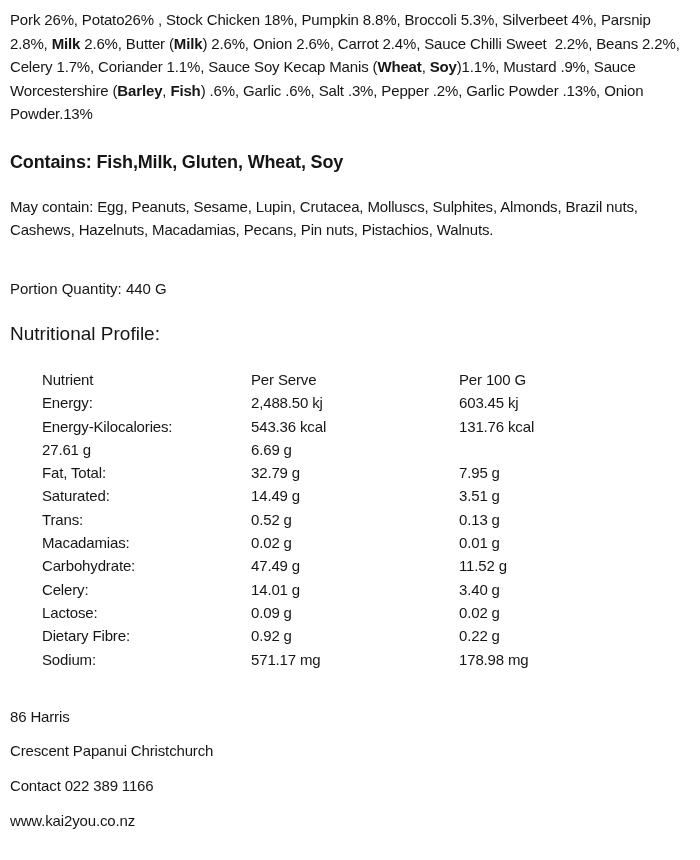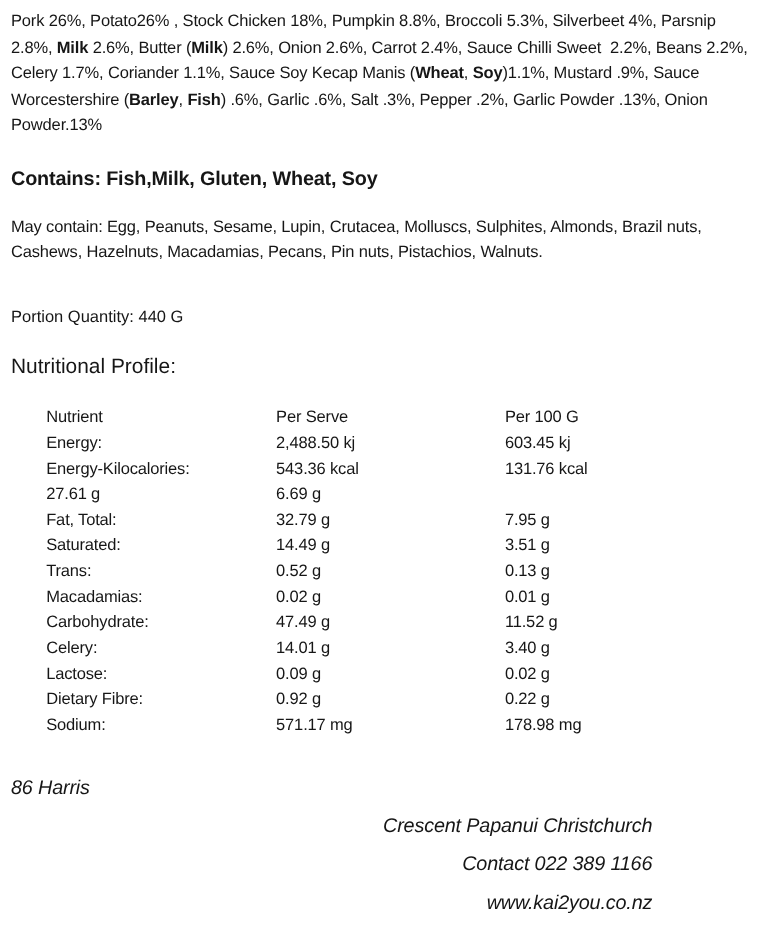--- a/index.html
+++ b/index.html
@@ -55,26 +55,25 @@
     display: grid;
     grid-template-columns: 209px 208px 1fr;
     font-size: 15px;
     line-height: 23.3px;
     letter-spacing: -0.15px;
   }
   .tcell { white-space: nowrap; }
 
   .footer { margin-top: 34px; }
   .footer p {
-    font-size: 18px;
+    font-size: 15px;
     line-height: 23.6px;
     letter-spacing: -0.15px;
-    font-style: italic;
   }
-  .footer p + p { margin-top: 11px; text-align: right; }
+  .footer p + p { margin-top: 11px; }
 </style>
 </head>
 <body>
 
 <div class="page">
 
   <p class="para"><span>Pork 26%, Potato26% , Stock Chicken 18%, Pumpkin 8.8%, Broccoli 5.3%, Silverbeet 4%, Parsnip 2.8%, </span><span class="bold">Milk</span><span> 2.6%, Butter (</span><span class="bold">Milk</span><span>) 2.6%, Onion 2.6%, Carrot 2.4%, Sauce Chilli Sweet  2.2%, Beans 2.2%, Celery 1.7%, Coriander 1.1%, Sauce Soy Kecap Manis (</span><span class="bold">Wheat</span><span>, </span><span class="bold">Soy</span><span>)1.1%, Mustard .9%, Sauce Worcestershire (</span><span class="bold">Barley</span><span>, </span><span class="bold">Fish</span><span>) .6%, Garlic .6%, Salt .3%, Pepper .2%, Garlic Powder .13%, Onion Powder.13%</span></p>
 
   <p class="contains">Contains: Fish,Milk, Gluten, Wheat, Soy</p>
 

